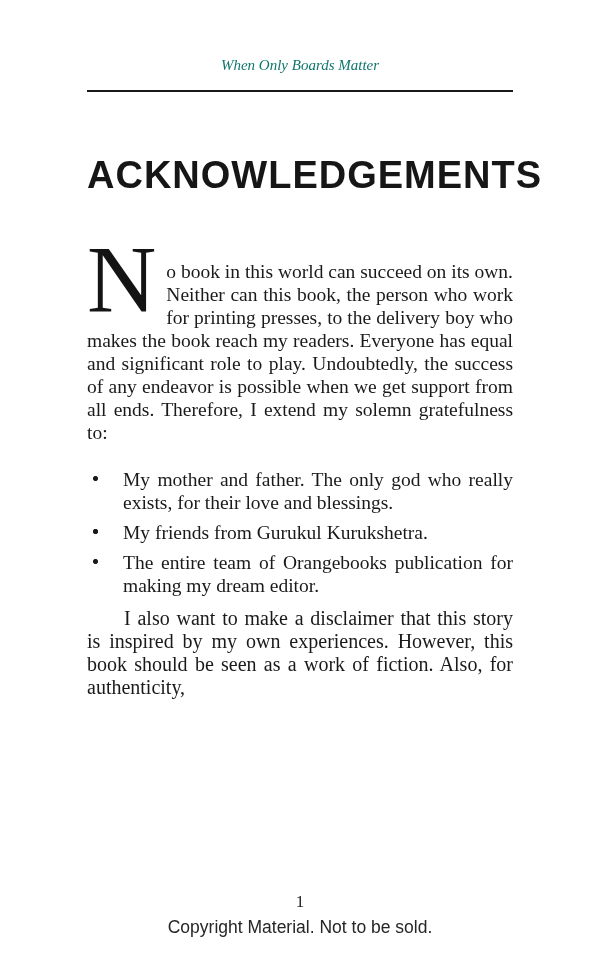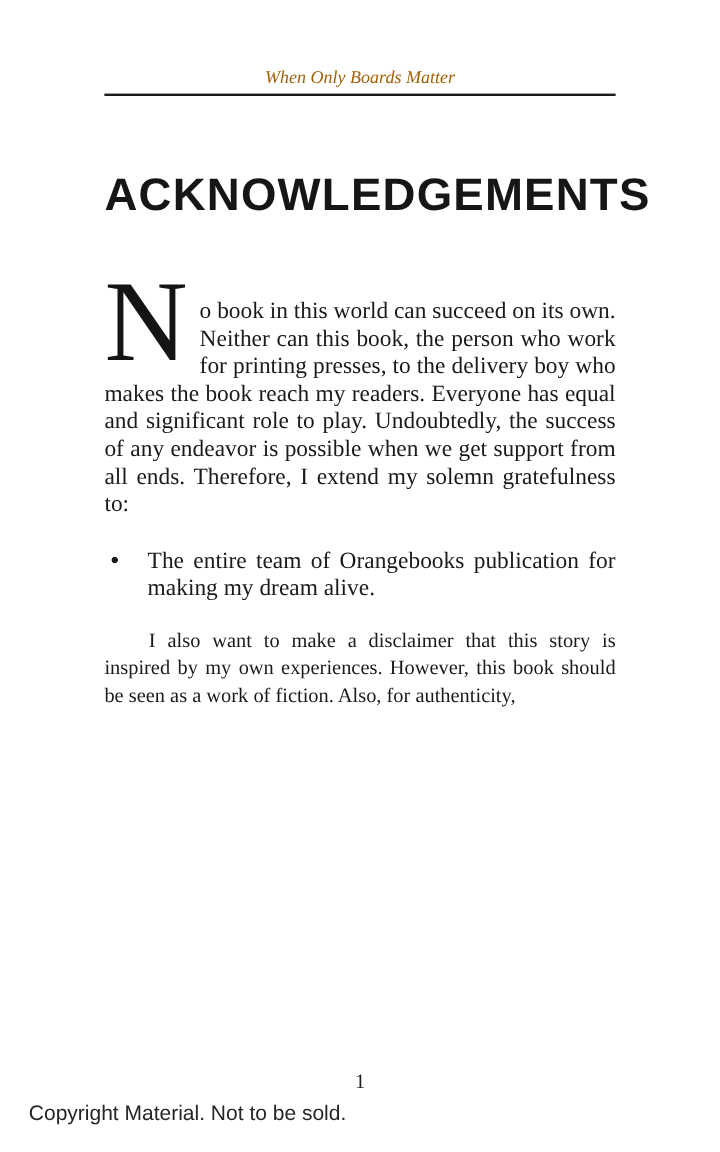--- a/index.html
+++ b/index.html
@@ -19,28 +19,28 @@
     overflow: hidden;
   }
 
   .content {
     padding: 0 87px;
   }
 
   
   .running-header {
     padding-top: 57px;
-    padding-bottom: 4px;
+    padding-bottom: 16px;
     border-bottom: 2px solid #1a1a1a;
     text-align: center;
     font-family: "Liberation Serif", serif;
     font-style: italic;
     font-size: 15px;
     line-height: 17px;
-    color: #a16207;
+    color: #0f766e;
   }
 
   
   .chapter-title {
     margin-top: 60px;
     text-align: center;
     font-family: "Liberation Sans", sans-serif;
     font-weight: 700;
     font-size: 38px;
     letter-spacing: 1px;
@@ -85,22 +85,22 @@
   .ack-list li .bullet-dot {
     position: absolute;
     left: 5px;
     top: 0;
     font-size: 20px;
     line-height: 23px;
   }
 
   
   .closing {
-    margin-top: 20px;
-    font-size: 17px;
+    margin-top: 10px;
+    font-size: 20px;
     line-height: 23px;
     text-align: justify;
     text-indent: 37px;
   }
 
   
   .page-number {
     position: absolute;
     bottom: 48px;
     left: 0;
@@ -109,47 +109,46 @@
     font-family: "Liberation Serif", serif;
     font-size: 17px;
     color: #1f1f1f;
   }
 
   .copyright {
     position: absolute;
     bottom: 22px;
     left: 0;
     width: 100%;
-    text-align: left;
+    text-align: center;
     font-family: "Liberation Sans", sans-serif;
     font-size: 17.5px;
     color: #262626;
-    padding-left: 24px;
   }
 </style>
 </head>
 <body>
 
 <div class="page">
   <div class="content">
 
     <div class="running-header">When Only Boards Matter</div>
 
     <h1 class="chapter-title">ACKNOWLEDGEMENTS</h1>
 
     <p class="intro"><span class="dropcap">N</span><span>o book in this world can succeed on its own. Neither can this book, the person who work for printing presses, to the delivery boy who makes the book reach my readers. Everyone has equal and significant role to play. Undoubtedly, the success of any endeavor is possible when we get support from all ends. Therefore, I extend my solemn gratefulness to:</span></p>
 
     <ul class="ack-list">
       <li><span class="bullet-dot">•</span></li>
+      <li><span class="bullet-dot">•</span><span>My mother and father. The only god who really exists, for their love and blessings.</span></li>
       <li><span class="bullet-dot">•</span></li>
       <li><span class="bullet-dot">•</span></li>
+      <li><span class="bullet-dot">•</span><span>My friends from Gurukul Kurukshetra.</span></li>
       <li><span class="bullet-dot">•</span></li>
-      <li><span class="bullet-dot">•</span></li>
-      <li><span class="bullet-dot">•</span></li>
-      <li><span class="bullet-dot">•</span><span>The entire team of Orangebooks publication for making my dream alive.</span></li>
+      <li><span class="bullet-dot">•</span><span>The entire team of Orangebooks publication for making my dream editor.</span></li>
     </ul>
 
     <p class="closing">I also want to make a disclaimer that this story is inspired by my own experiences. However, this book should be seen as a work of fiction. Also, for authenticity,</p>
 
   </div>
 
   <div class="page-number">1</div>
 
   <div class="copyright">Copyright Material. Not to be sold.</div>
 </div>

